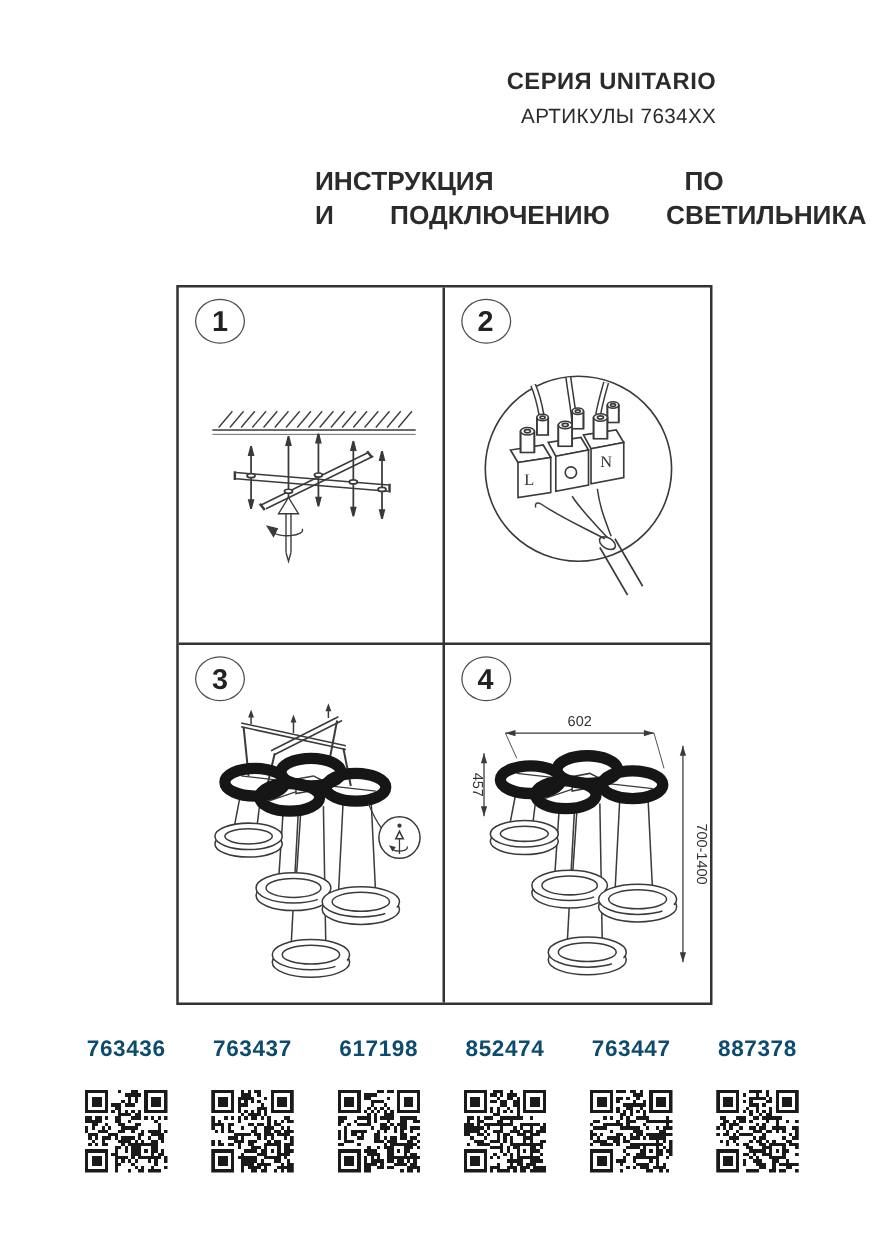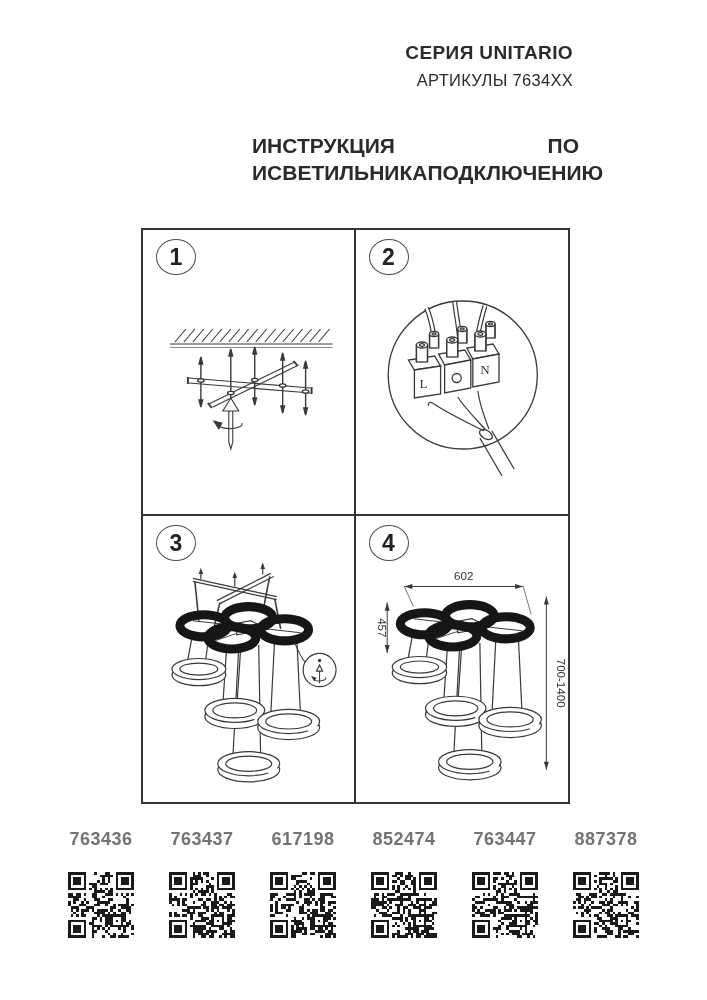--- a/index.html
+++ b/index.html
@@ -1,40 +1,40 @@
 <!DOCTYPE html>
 <html><head>
 <meta charset="utf-8">
 <style>
   html,body{margin:0;padding:0;background:#ffffff;}
   .page{position:relative;width:707px;height:1000px;background:#fff;overflow:hidden;
         font-family:"Liberation Sans",sans-serif;color:#2b2b2b;}
   
-  .brand{position:absolute;top:42px;right:134px;text-align:right;}
+  .brand{position:absolute;top:55px;right:134px;text-align:right;}
   .brand-series{font-size:19px;font-weight:bold;letter-spacing:.4px;}
   .brand-articles{font-size:16.5px;font-weight:normal;letter-spacing:.3px;margin-top:7px;}
   
   .doc-title{position:absolute;top:132px;left:252px;width:327px;font-size:21px;font-weight:bold;}
   .t-line{text-align:justify;text-align-last:justify;line-height:27px;white-space:nowrap;
-          display:flex;justify-content:space-between;}
+          display:flex;justify-content:space-between;gap:45px;}
   .t-line span{display:inline-block;}
   
   .grid{position:absolute;left:141px;top:228px;width:425px;height:572px;border:2px solid #333;
         display:grid;grid-template-columns:1fr 1fr;grid-template-rows:1fr 1fr;background:#fff;}
   .cell{position:relative;}
   .cell.br{border-right:2px solid #333;}
   .cell.bb{border-bottom:2px solid #333;}
   .badge{position:absolute;left:13px;top:9px;width:38px;height:34px;border:1.6px solid #4d4d4d;
          border-radius:50%;display:flex;align-items:center;justify-content:center;
          font-size:23px;font-weight:bold;color:#222;z-index:2;background:#fff;}
   .art{position:absolute;left:0;top:0;width:100%;height:100%;}
   
   .qr-row{position:absolute;left:0;top:829px;width:707px;display:flex;justify-content:center;gap:29px;}
   .qr-col{width:72px;text-align:center;}
-  .qr-label{font-size:18px;font-weight:bold;color:#737373;letter-spacing:.5px;margin-bottom:22px;}
+  .qr-label{font-size:18px;font-weight:bold;color:#0c4a6e;letter-spacing:.5px;margin-bottom:22px;}
   .qr{width:66px;height:66px;display:block;margin:0 auto;}
   svg text{font-family:"Liberation Sans",sans-serif;}
   svg .serif{font-family:"Liberation Serif",serif;}
 </style>
 </head>
 <body>
 
 <div class="page">
 
   <div class="brand">
@@ -42,22 +42,22 @@
     <div class="brand-articles">АРТИКУЛЫ 7634XX</div>
   </div>
 
   <div class="doc-title">
     <div class="t-line">
       <span>ИНСТРУКЦИЯ</span>
         <span>ПО</span>
     </div>
     <div class="t-line">
       <span>И</span>
+        <span>ПОДКЛЮЧЕНИЮ</span>
         <span>СВЕТИЛЬНИКА</span>
-        <span>ПОДКЛЮЧЕНИЮ</span>
     </div>
   </div>
 
   <div class="grid">
 
     <div class="cell br bb">
       <div class="badge">
           <span>1</span>
         </div>
       <svg class="art" viewBox="0 0 211 284" preserveAspectRatio="none" fill="none" stroke="#3a3a3a" stroke-width="1.2">

